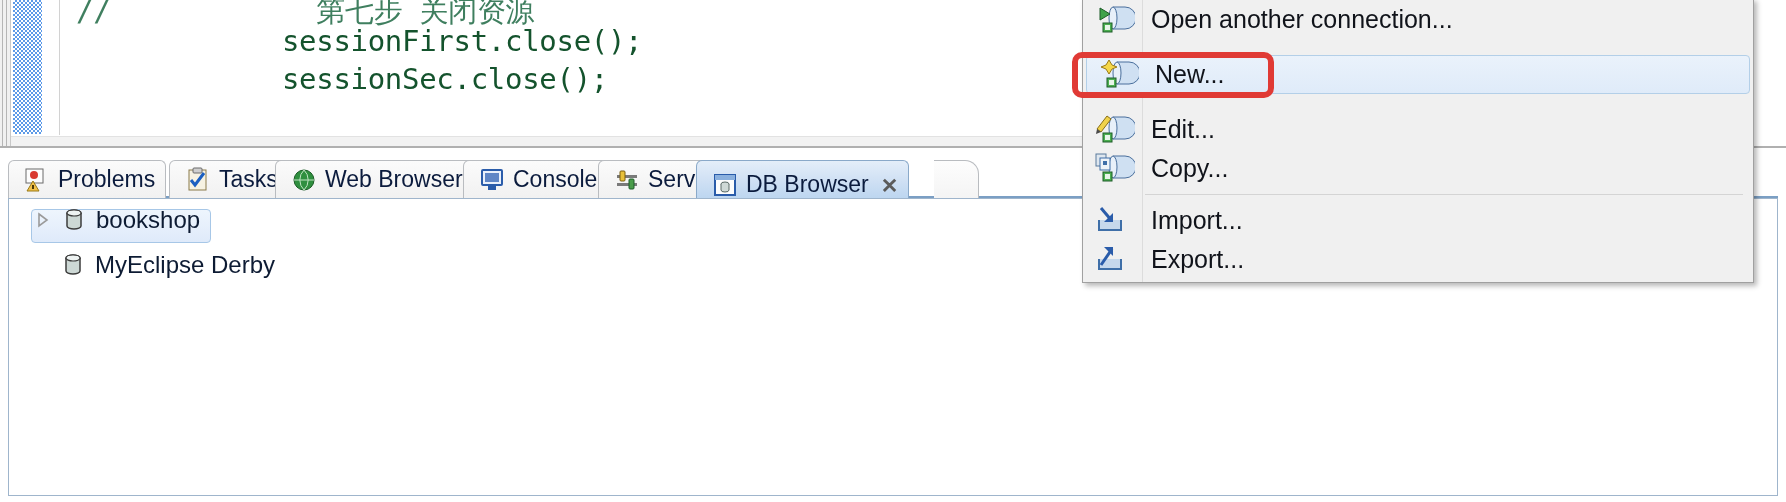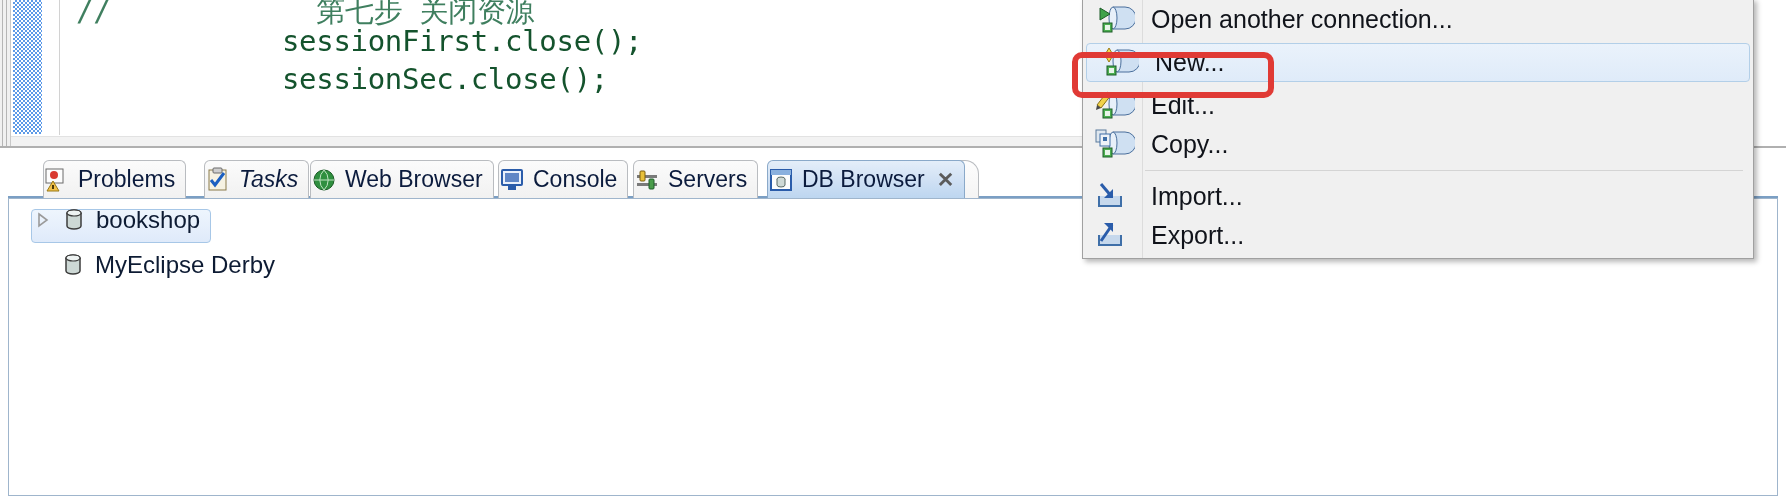--- a/index.html
+++ b/index.html
@@ -90,31 +90,30 @@
     position: absolute;
     left: 8px; top: 158px;
     width: 1770px; height: 40px;
   }
   .view-tab {
     position: absolute;
     top: 2px;
     height: 38px;
     display: flex;
     align-items: center;
-    padding: 0 10px 0 0;
+    padding: 0 10px 0 15px;
     box-sizing: border-box;
     border: 1px solid #b9bcc0;
     border-bottom: none;
     border-radius: 6px 6px 0 0;
     background: linear-gradient(#fbfbfb, #f1f1f1);
     color: #0b1b3d;
     font-size: 23px;
     white-space: nowrap;
     cursor: default;
-    margin-left: 35px;
   }
   .view-tab.active {
     background: linear-gradient(#e4eef9, #cfe0f4 55%, #bdd6f0);
     border-color: #8aa9c9;
     z-index: 5;
   }
   .view-tab .tab-label { margin-left: 8px; }
   .view-tab .tab-close {
     margin-left: 12px;
     font-size: 21px;
@@ -238,21 +237,21 @@
   .menu-item .mi-label {
     font-size: 25px;
     color: #10131a;
     white-space: nowrap;
     text-align: right;
   }
   .menu-item.hl {
     background: linear-gradient(#eaf2fb, #dfebf9);
     border: 1px solid #b3cfe8;
     border-radius: 4px;
-    margin: 4px 3px;
+    margin: 16px 3px;
   }
   .menu-sep {
     height: 1px;
     background: #d4d4d4;
     margin: 6px 10px 6px 62px;
     position: relative;
     z-index: 2;
   }
   #red-highlight {
     position: absolute;
@@ -298,21 +297,21 @@
       <svg width="26" height="26" viewBox="0 0 26 26">
         <rect x="2" y="2" width="17" height="14" fill="#fdfdfd" stroke="#6b6b6b"></rect>
         <circle cx="10" cy="8" r="4" fill="#d93a30"></circle>
         <path d="M9 14 L15 24 L3 24 Z" fill="#f2c14a" stroke="#9a7b17"></path>
         <rect x="8" y="18" width="2" height="4" fill="#4a3a08"></rect>
       </svg>
     </span>
     <span class="tab-label">Problems</span>
   </div>
 
-  <div class="view-tab" style="left:161px;font-style:italic;">
+  <div class="view-tab" style="left:161px;">
     <span class="tab-ico">
       <svg width="26" height="26" viewBox="0 0 26 26">
         <rect x="4" y="3" width="17" height="20" fill="#f6f2e2" stroke="#8a7a4a"></rect>
         <rect x="8" y="1" width="9" height="5" rx="1" fill="#cfcfcf" stroke="#6b6b6b"></rect>
         <path d="M6 13 L10 18 L19 6" stroke="#1b5fc1" stroke-width="3" fill="none"></path>
       </svg>
     </span>
     <span class="tab-label">Tasks</span>
   </div>
 
@@ -342,21 +341,21 @@
       <svg width="26" height="26" viewBox="0 0 26 26">
         <rect x="3" y="8" width="20" height="3" fill="#7a7a7a"></rect>
         <rect x="3" y="16" width="20" height="3" fill="#7a7a7a"></rect>
         <rect x="6" y="4" width="5" height="10" rx="1" fill="#e8c13a" stroke="#7a5f10"></rect>
         <rect x="15" y="12" width="5" height="10" rx="1" fill="#4a9c4a" stroke="#1d5d28"></rect>
       </svg>
     </span>
     <span class="tab-label">Servers</span>
   </div>
 
-  <div class="view-tab active" style="left:724px;">
+  <div class="view-tab active" style="left:688px;align-items:flex-end;">
     <span class="tab-ico">
       <svg width="26" height="26" viewBox="0 0 26 26">
         <rect x="3" y="3" width="20" height="20" fill="#fdfdfd" stroke="#2a5caa" stroke-width="2"></rect>
         <rect x="3" y="3" width="20" height="5" fill="#8ab0de"></rect>
         <ellipse cx="13" cy="12" rx="4" ry="2" fill="#cfd9d6" stroke="#5a6a66"></ellipse>
         <path d="M9 12 v6 a4 2 0 0 0 8 0 v-6" fill="#cfd9d6" stroke="#5a6a66"></path>
       </svg>
     </span>
     <span class="tab-label">DB Browser</span>
     <span class="tab-close">✕</span>

